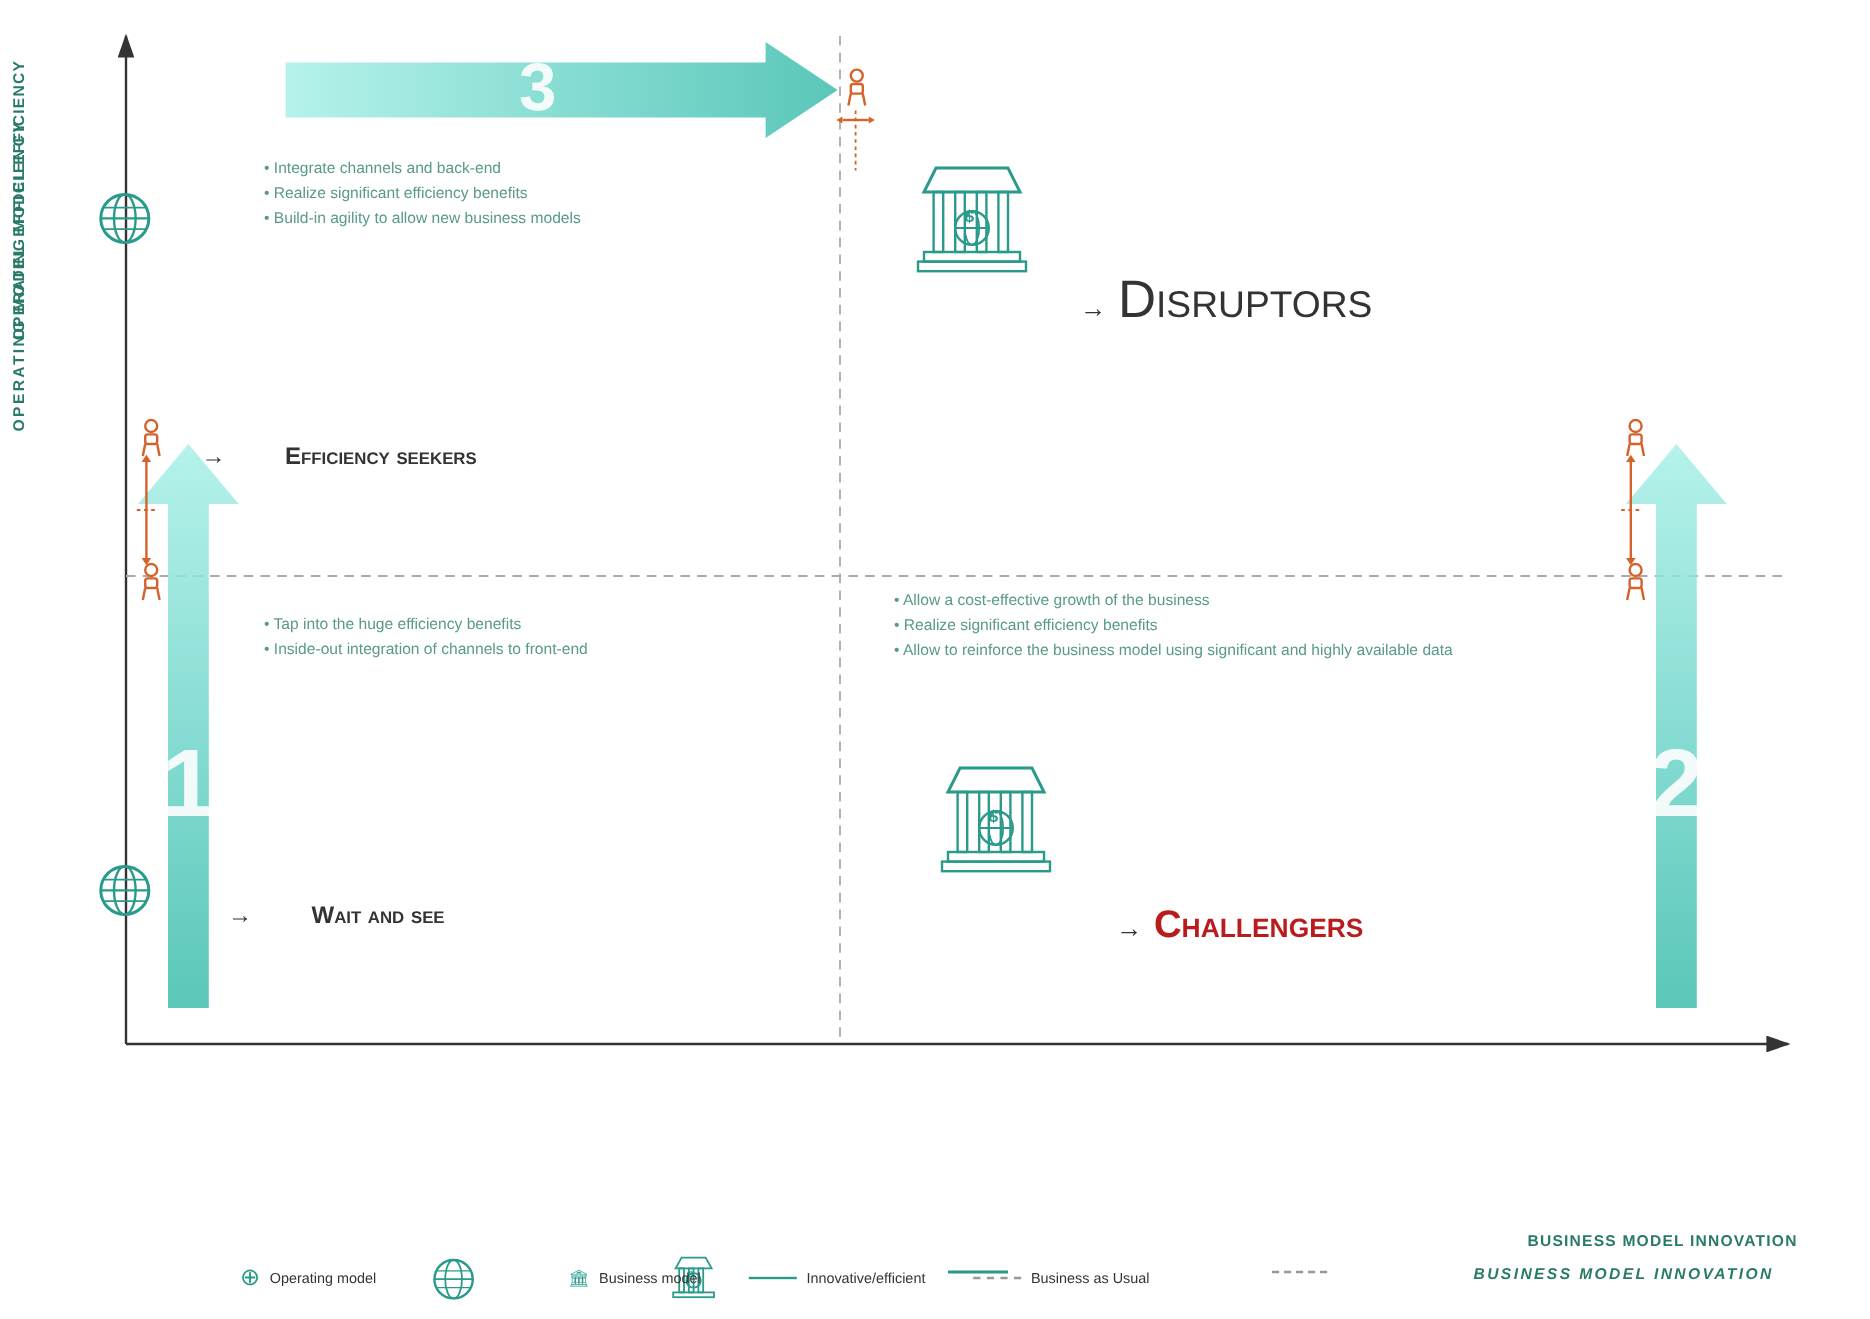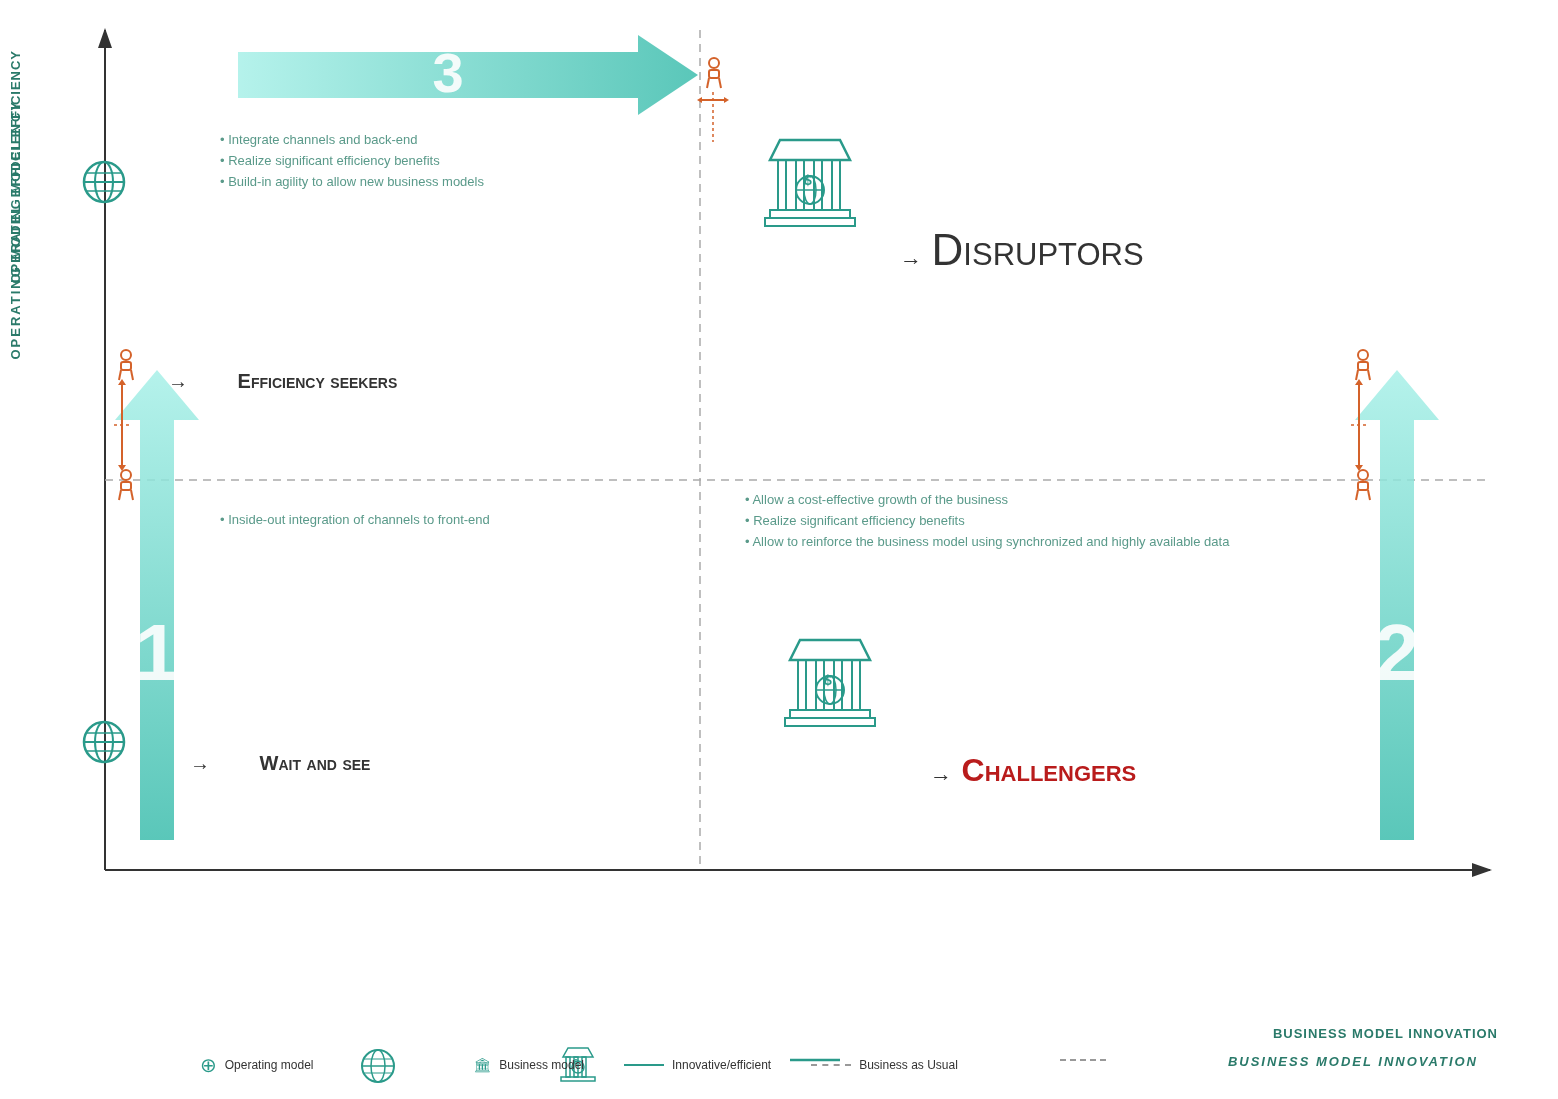--- a/index.html
+++ b/index.html
@@ -293,39 +293,40 @@
     <span class="label-text" style="font-variant:small-caps;font-size:20px;color:#333;">Efficiency seekers</span>
   </div>
 
   <div class="section-label" style="left:190px;top:752px;">
     <span class="arrow-indicator">→</span>
     <span class="label-text" style="font-variant:small-caps;font-size:20px;color:#333;">Wait and see</span>
   </div>
 
   <div class="quadrant-text" style="left:220px;top:510px;width:420px;">
     <ul>
+      <li>Tap into the huge efficiency benefits</li>
       <li>Inside-out integration of channels to front-end</li>
     </ul>
   </div>
 
   <div class="section-label" style="left:900px;top:225px;">
     <span class="arrow-indicator" style="font-size:22px;">→</span>
     <span style="font-variant:small-caps;font-size:44px;font-weight:normal;color:#333;">Disruptors</span>
   </div>
 
   <div class="section-label" style="left:930px;top:752px;">
     <span class="arrow-indicator" style="font-size:22px;">→</span>
     <span style="font-variant:small-caps;font-size:32px;font-weight:bold;color:#b91c1c;">Challengers</span>
   </div>
 
   <div class="quadrant-text" style="left:745px;top:490px;width:560px;">
     <ul>
       <li>Allow a cost-effective growth of the business</li>
       <li>Realize significant efficiency benefits</li>
-      <li>Allow to reinforce the business model using synchronized and highly available data</li>
+      <li>Allow to reinforce the business model using significant and highly available data</li>
     </ul>
   </div>
 
   <div style="position:absolute;left:8px;top:100px;writing-mode:vertical-rl;transform:rotate(180deg);font-size:13px;font-weight:bold;color:#2a7a6a;letter-spacing:2px;text-transform:uppercase;">Operating Model Efficiency</div>
 
   <div style="position:absolute;bottom:30px;right:80px;font-size:13px;font-weight:bold;color:#2a7a6a;letter-spacing:2px;text-transform:uppercase;font-style:italic;">Business Model Innovation</div>
 
   <div class="legend">
     <div class="legend-item">
       <span style="font-size:20px;color:#2a9a8a;">⊕</span>

